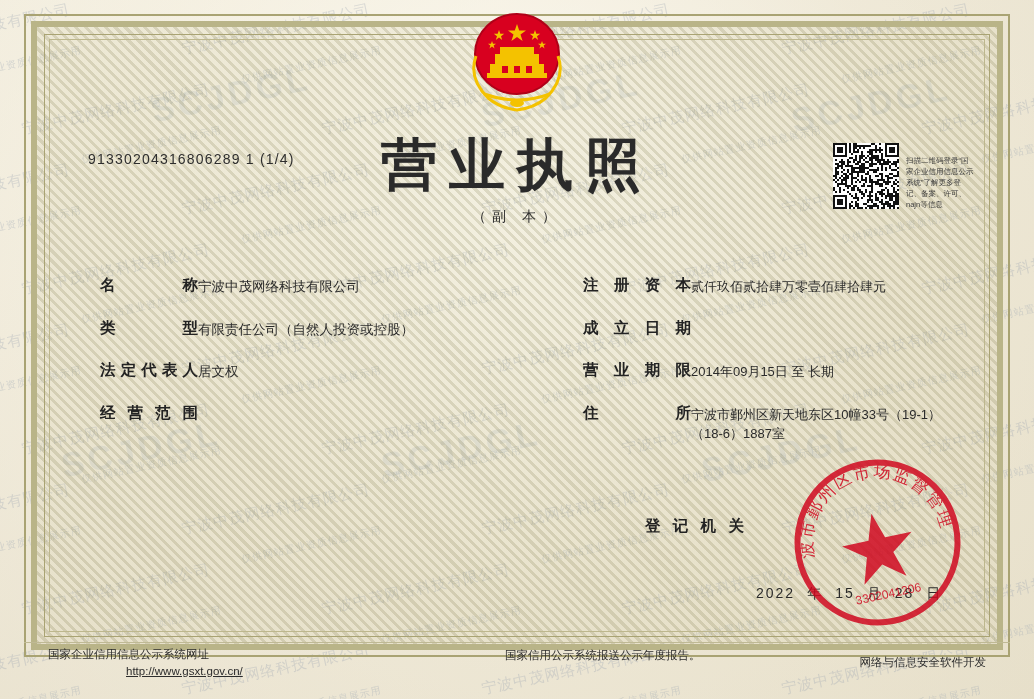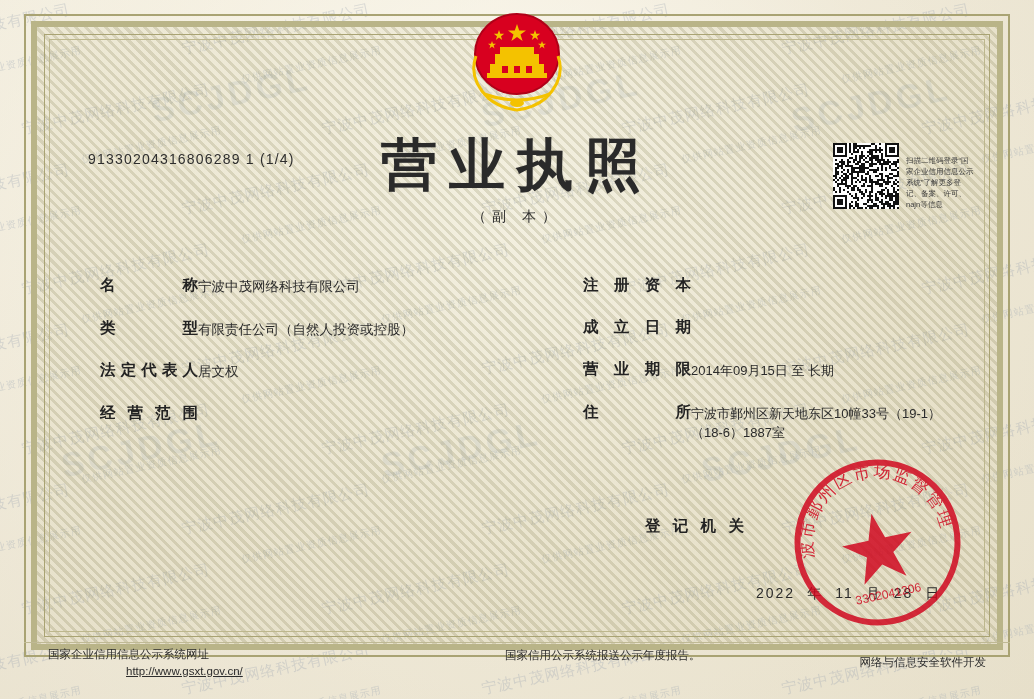--- a/index.html
+++ b/index.html
@@ -433,20 +433,21 @@
     </div>
 
   <div class="fields-right" id="rightCol">
       <div class="row right">
         <div class="label">
           <span>注</span>
           <span>册</span>
           <span>资</span>
           <span>本</span>
         </div>
+        <div class="value">贰仟玖佰贰拾肆万零壹佰肆拾肆元</div>
       </div>
       <div class="row right">
         <div class="label">
           <span>成</span>
           <span>立</span>
           <span>日</span>
           <span>期</span>
         </div>
       </div>
       <div class="row right">
@@ -463,21 +464,21 @@
           <span>住</span>
           <span>所</span>
         </div>
         <div class="value">宁波市鄞州区新天地东区10幢33号（19-1）（18-6）1887室</div>
       </div>
     </div>
 
   <div class="reg-authority">登 记 机 关</div>
 
   <div class="issue-date">
-    <span>2022</span><span>年</span><span>11</span><span>月</span><span>28</span><span>日</span>
+    <span>2022</span><span>年</span><span>15</span><span>月</span><span>28</span><span>日</span>
   </div>
 
   <div class="seal">
     <svg viewBox="0 0 175 175" width="175" height="175" aria-hidden="true">
       <circle cx="87.5" cy="87.5" r="80" fill="none" stroke="#d0021b" stroke-width="6"></circle>
       <polygon points="87.5,58 96,84 123,84 101,100 109,126 87.5,110 66,126 74,100 52,84 79,84" fill="#d0021b"></polygon>
       <path id="sealArc" d="M 22 87.5 A 65.5 65.5 0 0 1 153 87.5" fill="none"></path>
       <text font-size="17" fill="#d0021b" font-family="'DejaVu Serif','Liberation Serif',serif" letter-spacing="2">
         <textPath href="#sealArc" startOffset="50%" text-anchor="middle" id="sealTextPath">宁波市鄞州区市场监督管理局</textPath>
       </text>

